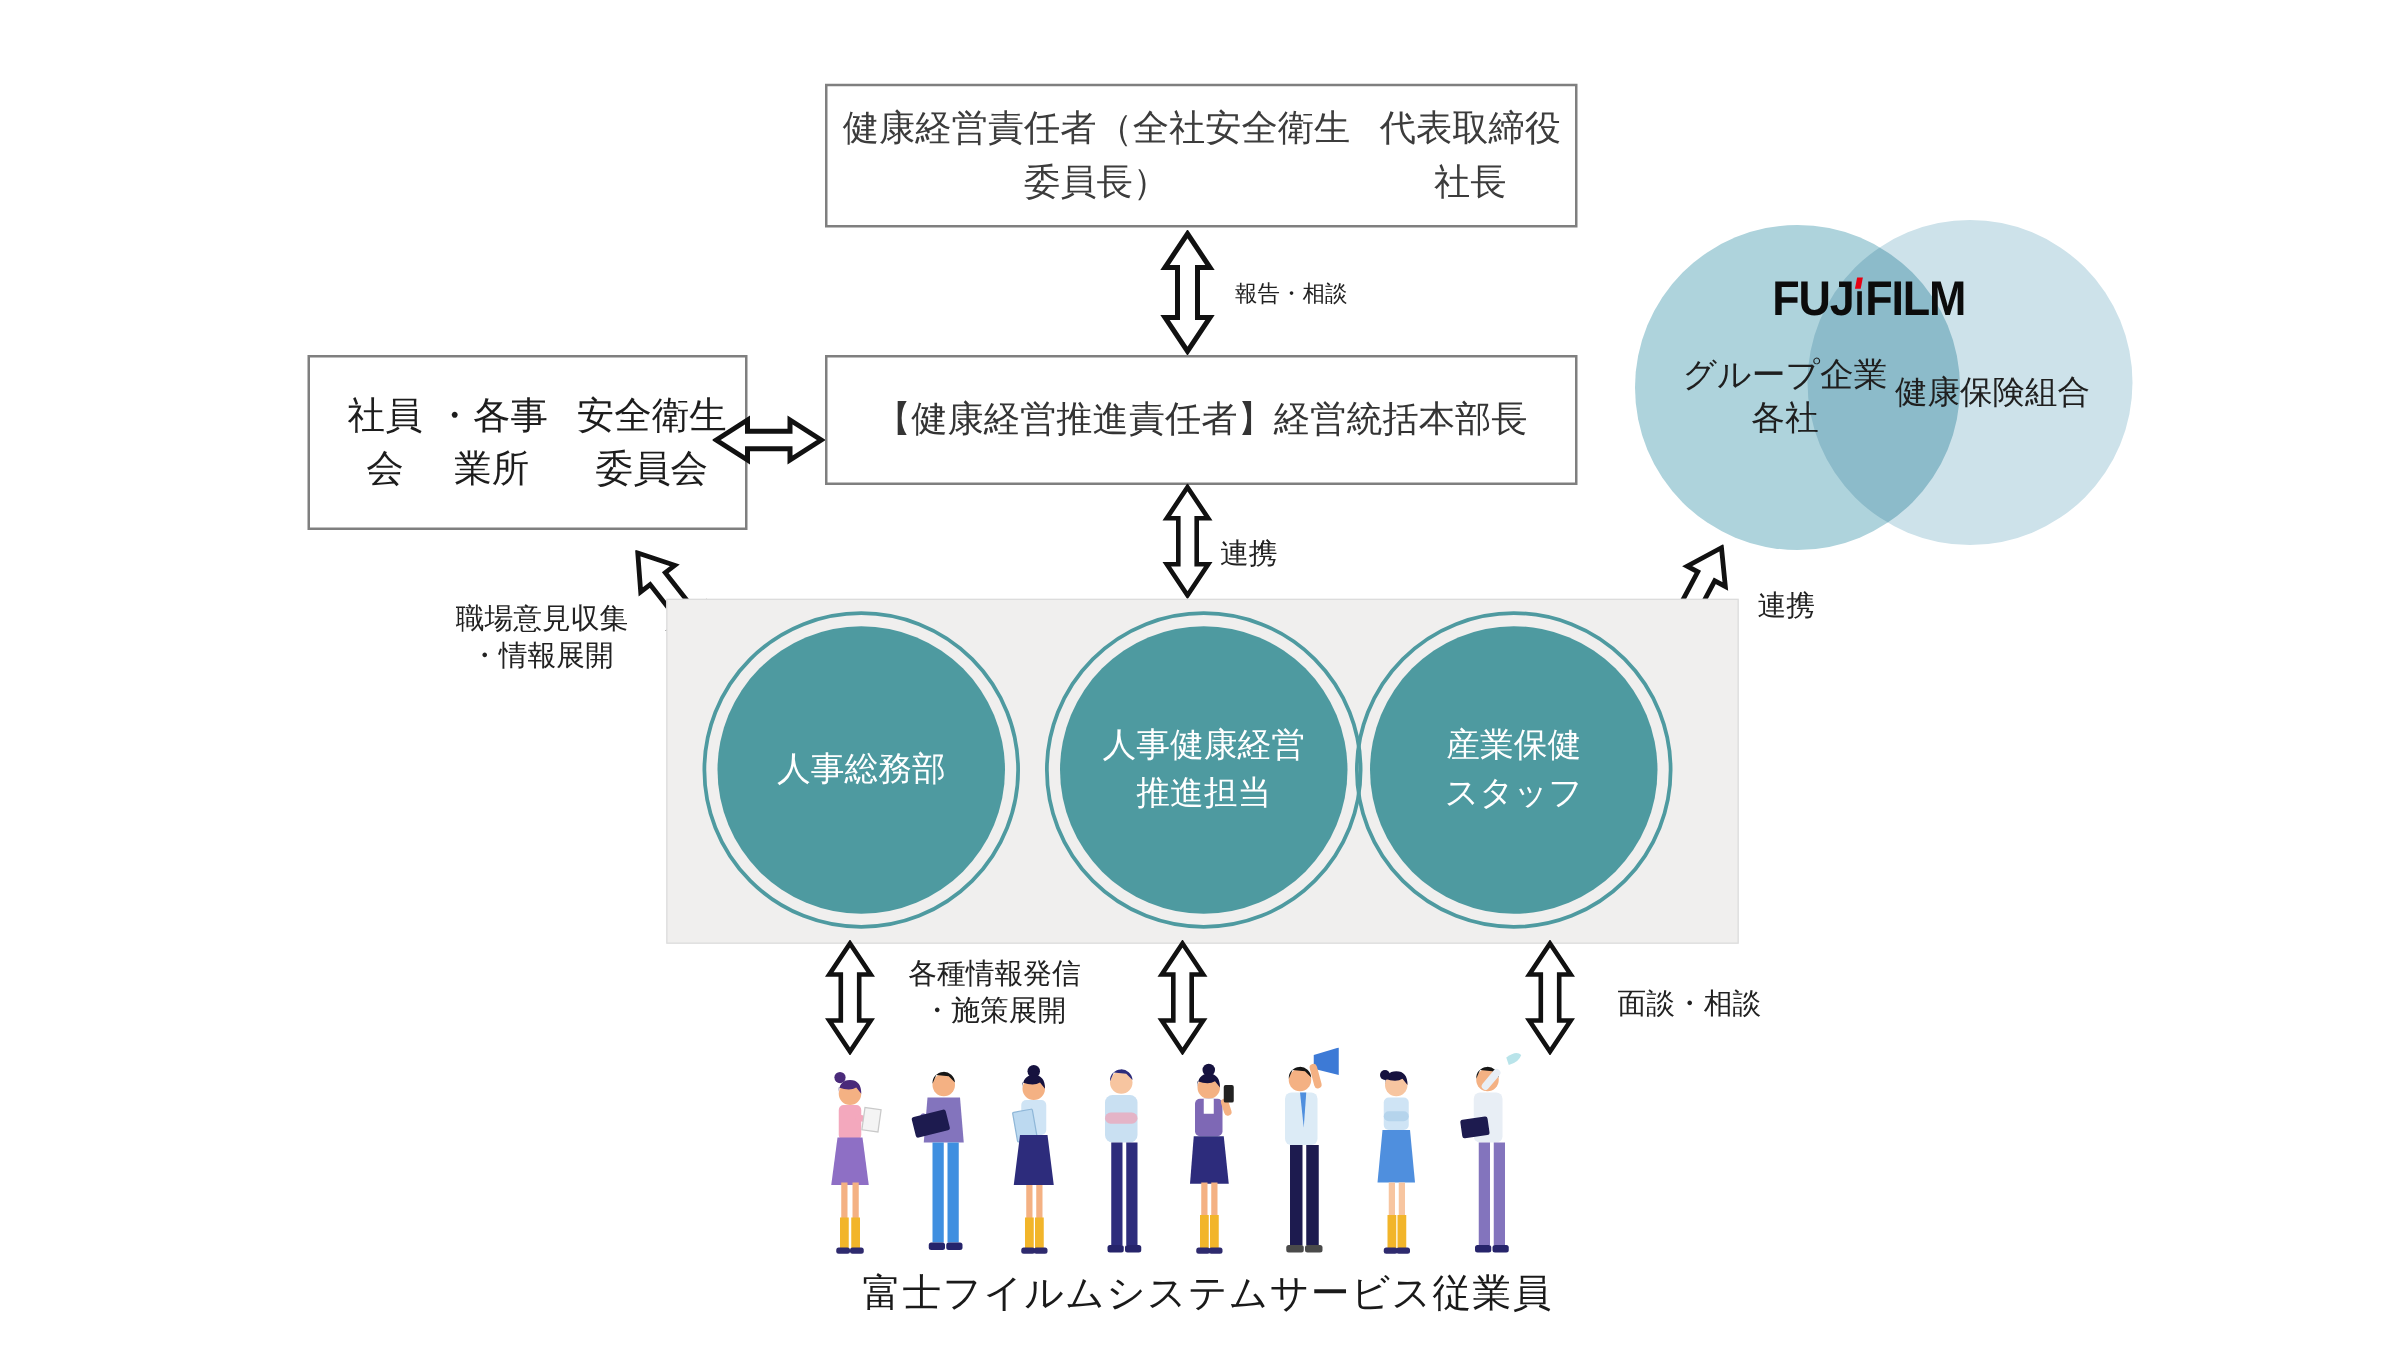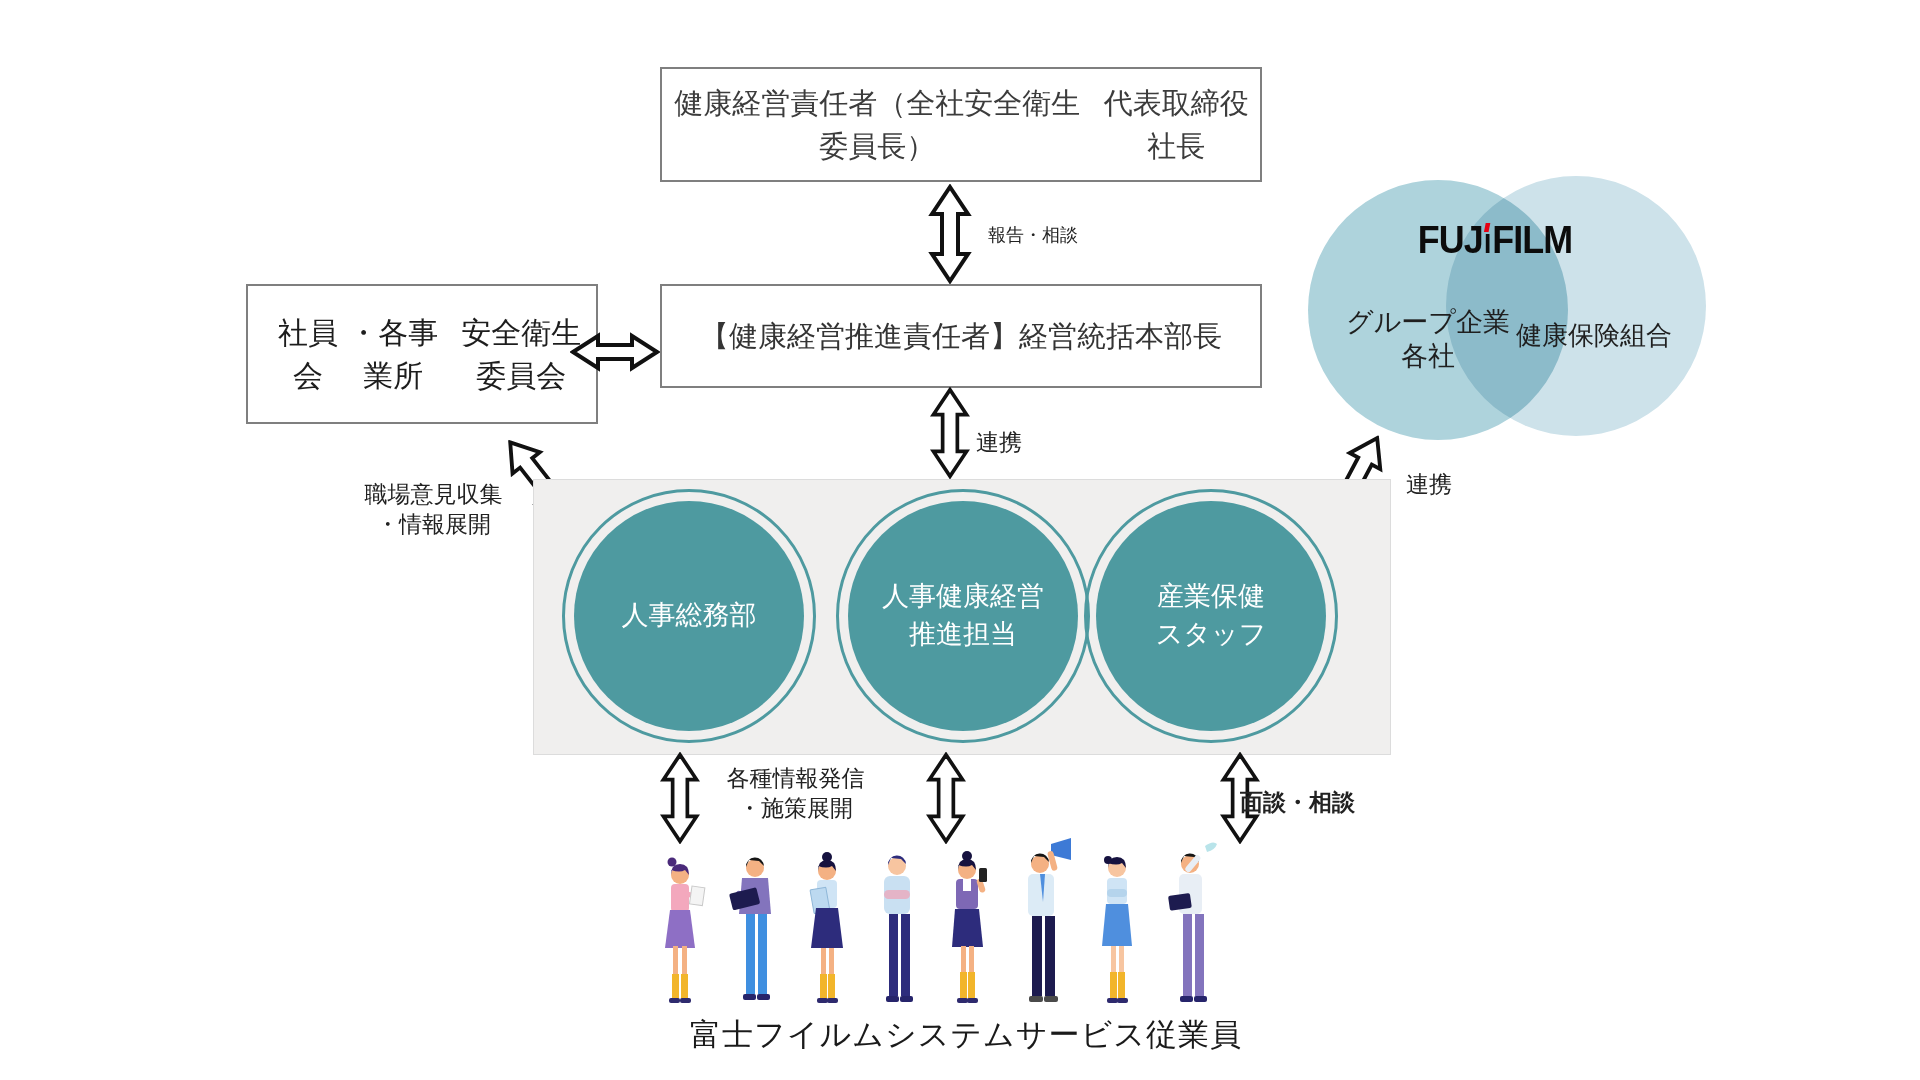--- a/index.html
+++ b/index.html
@@ -14,21 +14,21 @@
   .left-box{left:246px;top:284px;width:320px;height:136px;font-size:30px;line-height:1.45;color:#1d1d1d;padding-left:28px;}
 
   .lbl{position:absolute;color:#222222;font-size:23px;line-height:1.3;white-space:nowrap;}
   .lbl.center{text-align:center;white-space:normal;}
 
   .arrow{position:absolute;}
   .arrow svg{display:block;}
 
   
   .venn{position:absolute;left:1303px;top:172px;width:415px;height:280px;}
-  .venn-label{position:absolute;color:#1f1f1f;text-align:center;margin-top:22px;}
+  .venn-label{position:absolute;color:#1f1f1f;text-align:center;}
   .venn-left-label{left:1336px;top:284px;width:184px;font-size:27px;line-height:1.25;}
   .venn-right-label{left:1506px;top:296px;width:176px;font-size:26px;}
 
   .fujifilm-logo{position:absolute;left:1390px;top:218px;width:210px;text-align:center;font-size:39px;font-weight:800;letter-spacing:-1px;color:#0c0c0c;transform:scaleX(.92);transform-origin:center;white-space:nowrap;}
   .fuji-i{display:inline-block;position:relative;width:.26em;height:.78em;}
   .fuji-i .bar{position:absolute;left:30%;bottom:1%;width:38%;height:60%;background:#0c0c0c;}
   .fuji-i .dot{position:absolute;left:24%;top:2%;width:46%;height:28%;background:#e60012;transform:skewX(-12deg);}
 
   
   .panel{position:absolute;left:533px;top:479px;width:858px;height:276px;background:#f0efee;border:1px solid #dcdcdc;box-sizing:border-box;}
@@ -145,21 +145,21 @@
     <svg width="44" height="92" viewBox="0 0 44 100">
       <path d="M22,3 L40,30 L30,30 L30,70 L40,70 L22,97 L4,70 L14,70 L14,30 L4,30 Z" fill="#ffffff" stroke="#111111" stroke-width="4" stroke-linejoin="miter"></path>
     </svg>
   </div>
 
   <div class="arrow" style="left:1218px;top:752px;">
     <svg width="44" height="92" viewBox="0 0 44 100">
       <path d="M22,3 L40,30 L30,30 L30,70 L40,70 L22,97 L4,70 L14,70 L14,30 L4,30 Z" fill="#ffffff" stroke="#111111" stroke-width="4" stroke-linejoin="miter"></path>
     </svg>
   </div>
-  <div class="lbl" style="left:1240px;top:788px;font-weight:bold;">面談・相談</div>
+  <div class="lbl" style="left:1294px;top:788px;">面談・相談</div>
 
   <svg class="people" viewBox="0 0 615 175">
 
     <g>
       <circle cx="27" cy="24" r="4.5" fill="#4a2a7a"></circle>
       <circle cx="35" cy="37" r="9" fill="#f4b183"></circle>
       <path d="M26,37 q0,-11 9,-11 q9,0 9,11 l-4,-5 q-5,3 -14,0 z" fill="#4a2a7a"></path>
       <rect x="26" y="46" width="18" height="28" rx="4" fill="#f3a8bd"></rect>
       <rect x="40" y="53" width="12" height="5" rx="2.5" fill="#f3a8bd" transform="rotate(14 40 53)"></rect>
       <rect x="47" y="48" width="13" height="18" fill="#f4f4f4" stroke="#c9c9c9" transform="rotate(8 47 48)"></rect>

